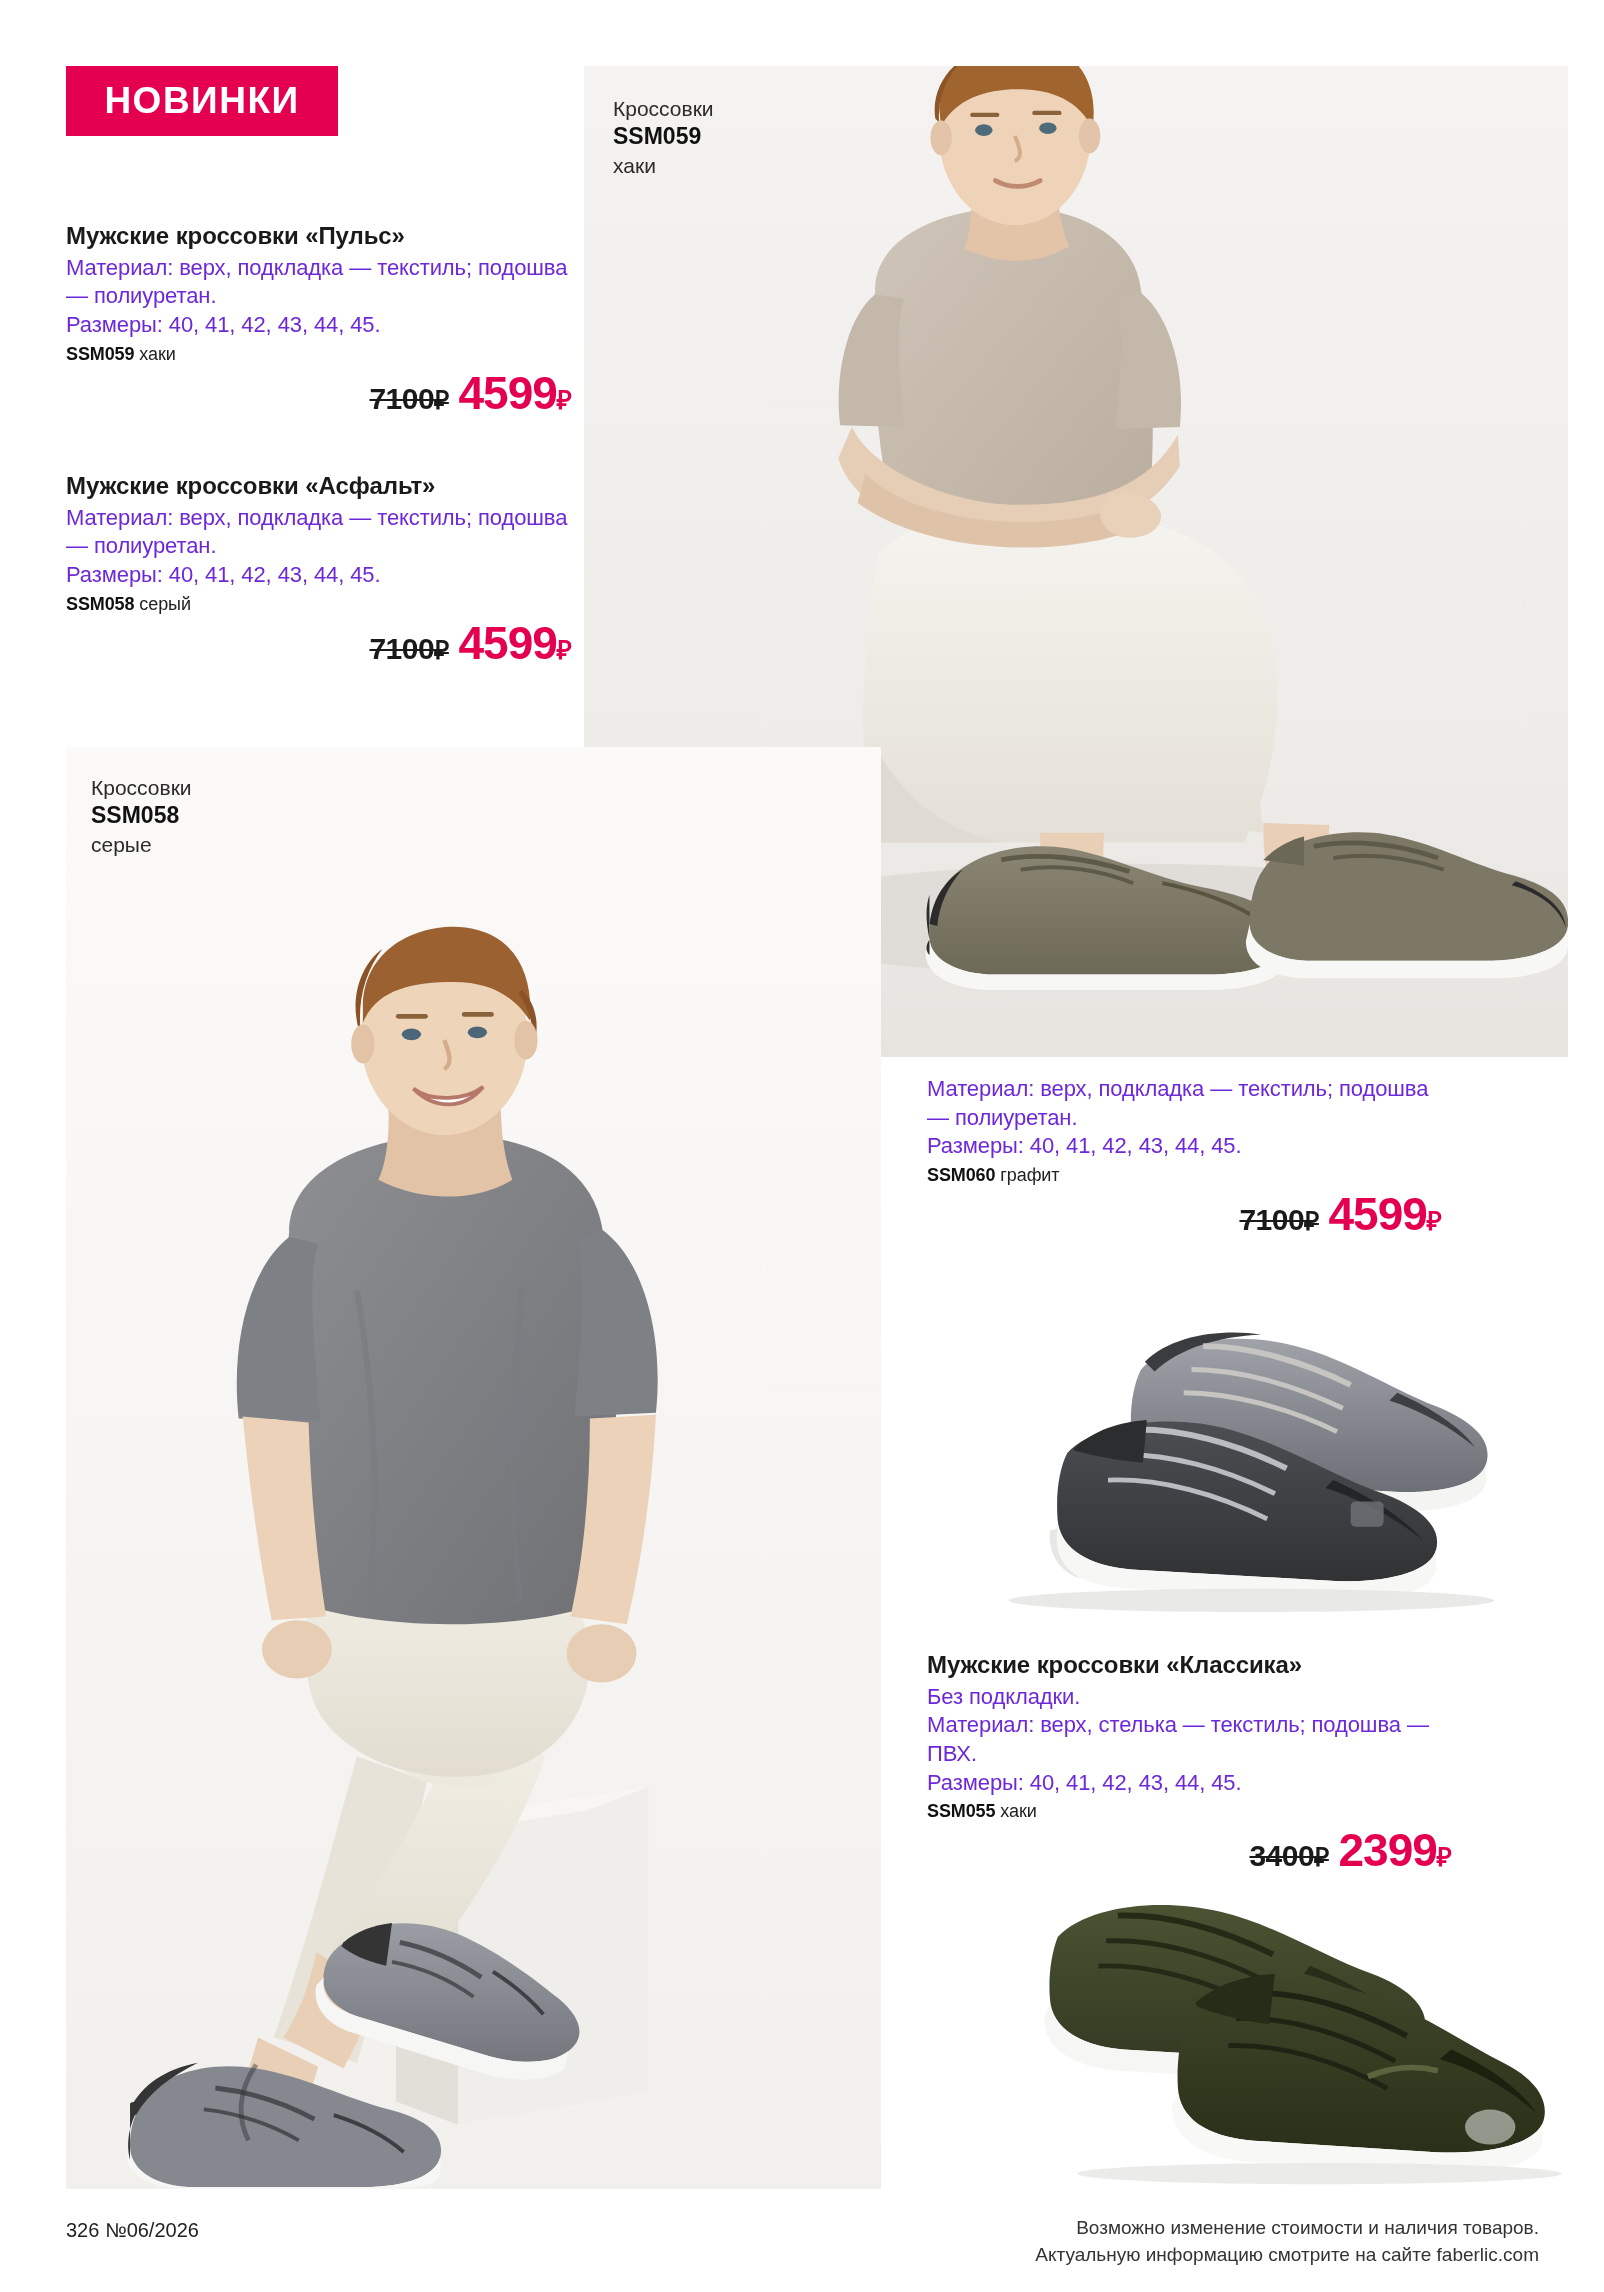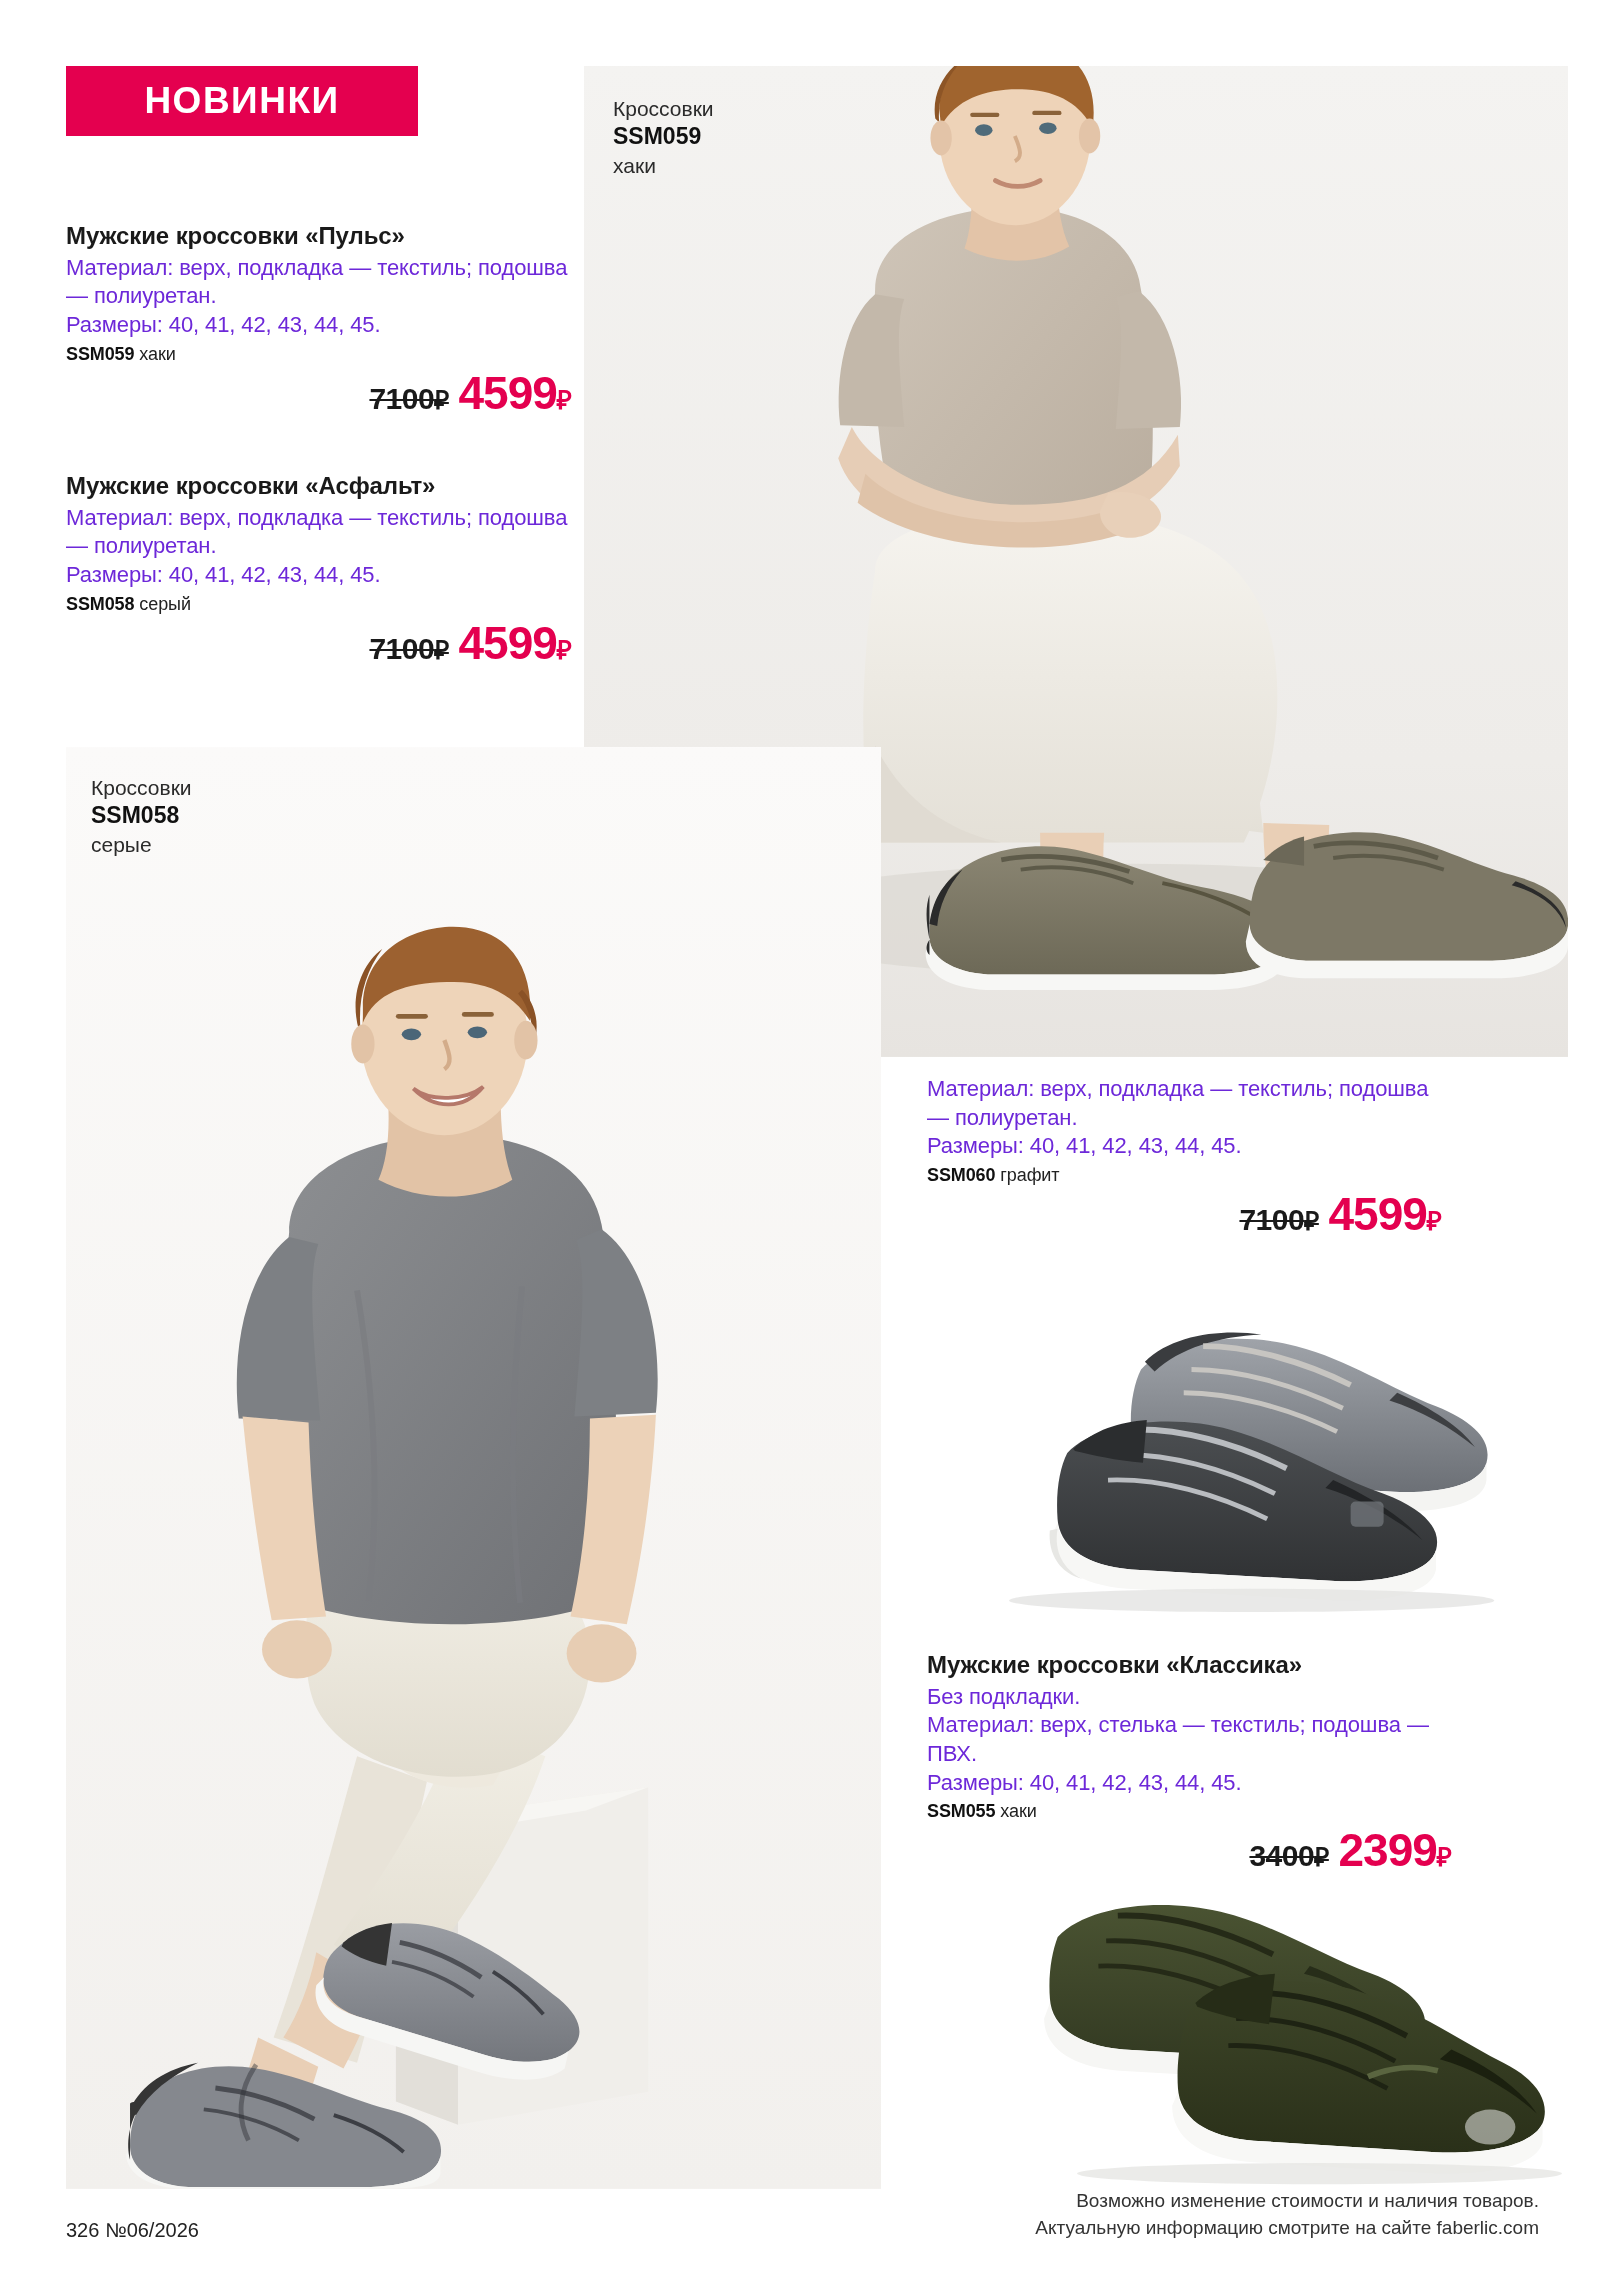--- a/index.html
+++ b/index.html
@@ -16,21 +16,21 @@
     width: 1605px;
     height: 2292px;
     background: #ffffff;
   }
 
   
   .badge {
     position: absolute;
     left: 66px;
     top: 66px;
-    width: 352px;
+    width: 272px;
     height: 70px;
     background: #e4004f;
     display: flex;
     align-items: center;
     justify-content: center;
   }
   .badge span {
     color: #ffffff;
     font-size: 37px;
     font-weight: bold;
@@ -133,21 +133,21 @@
     position: absolute;
     left: 66px;
     bottom: 50px;
     font-size: 20px;
     color: #222;
   }
   .footer-left .pg { margin-right: 5.8px; }
   .footer-right {
     position: absolute;
     right: 66px;
-    bottom: 50px;
+    bottom: 23px;
     text-align: right;
     font-size: 19px;
     line-height: 1.45;
     color: #333;
   }
 
   
   svg { display: block; }
 </style>
 </head>

